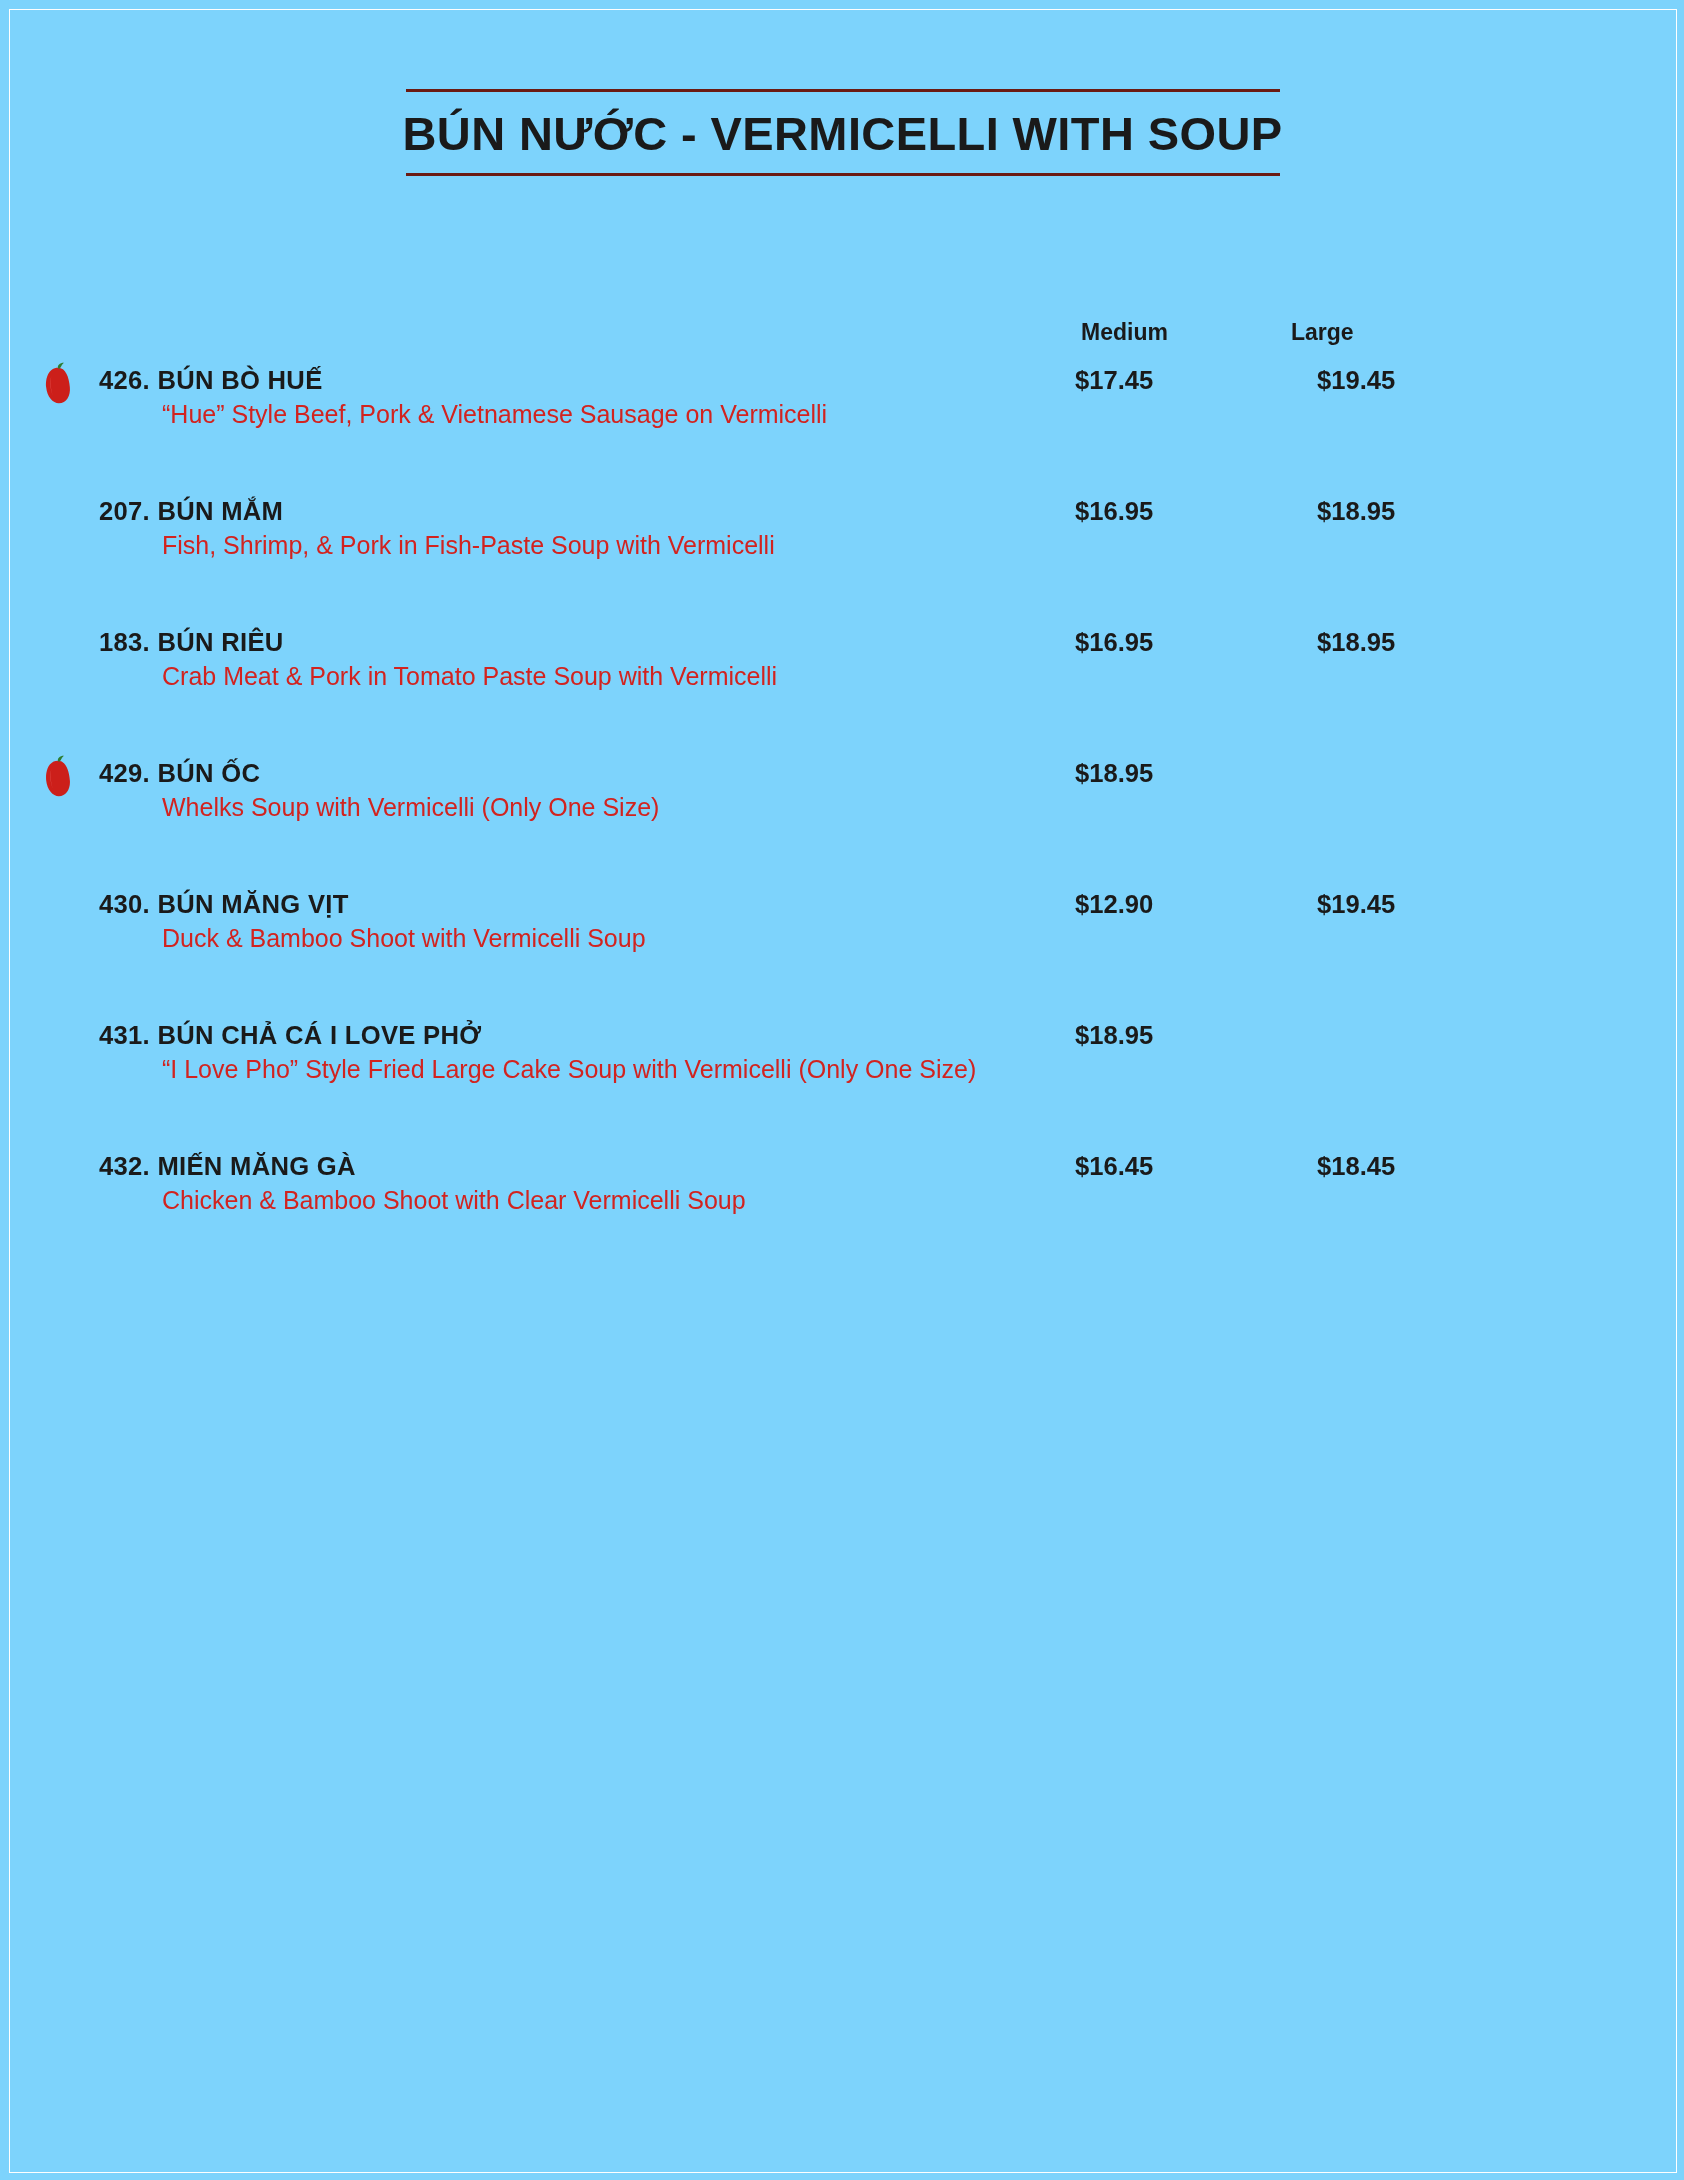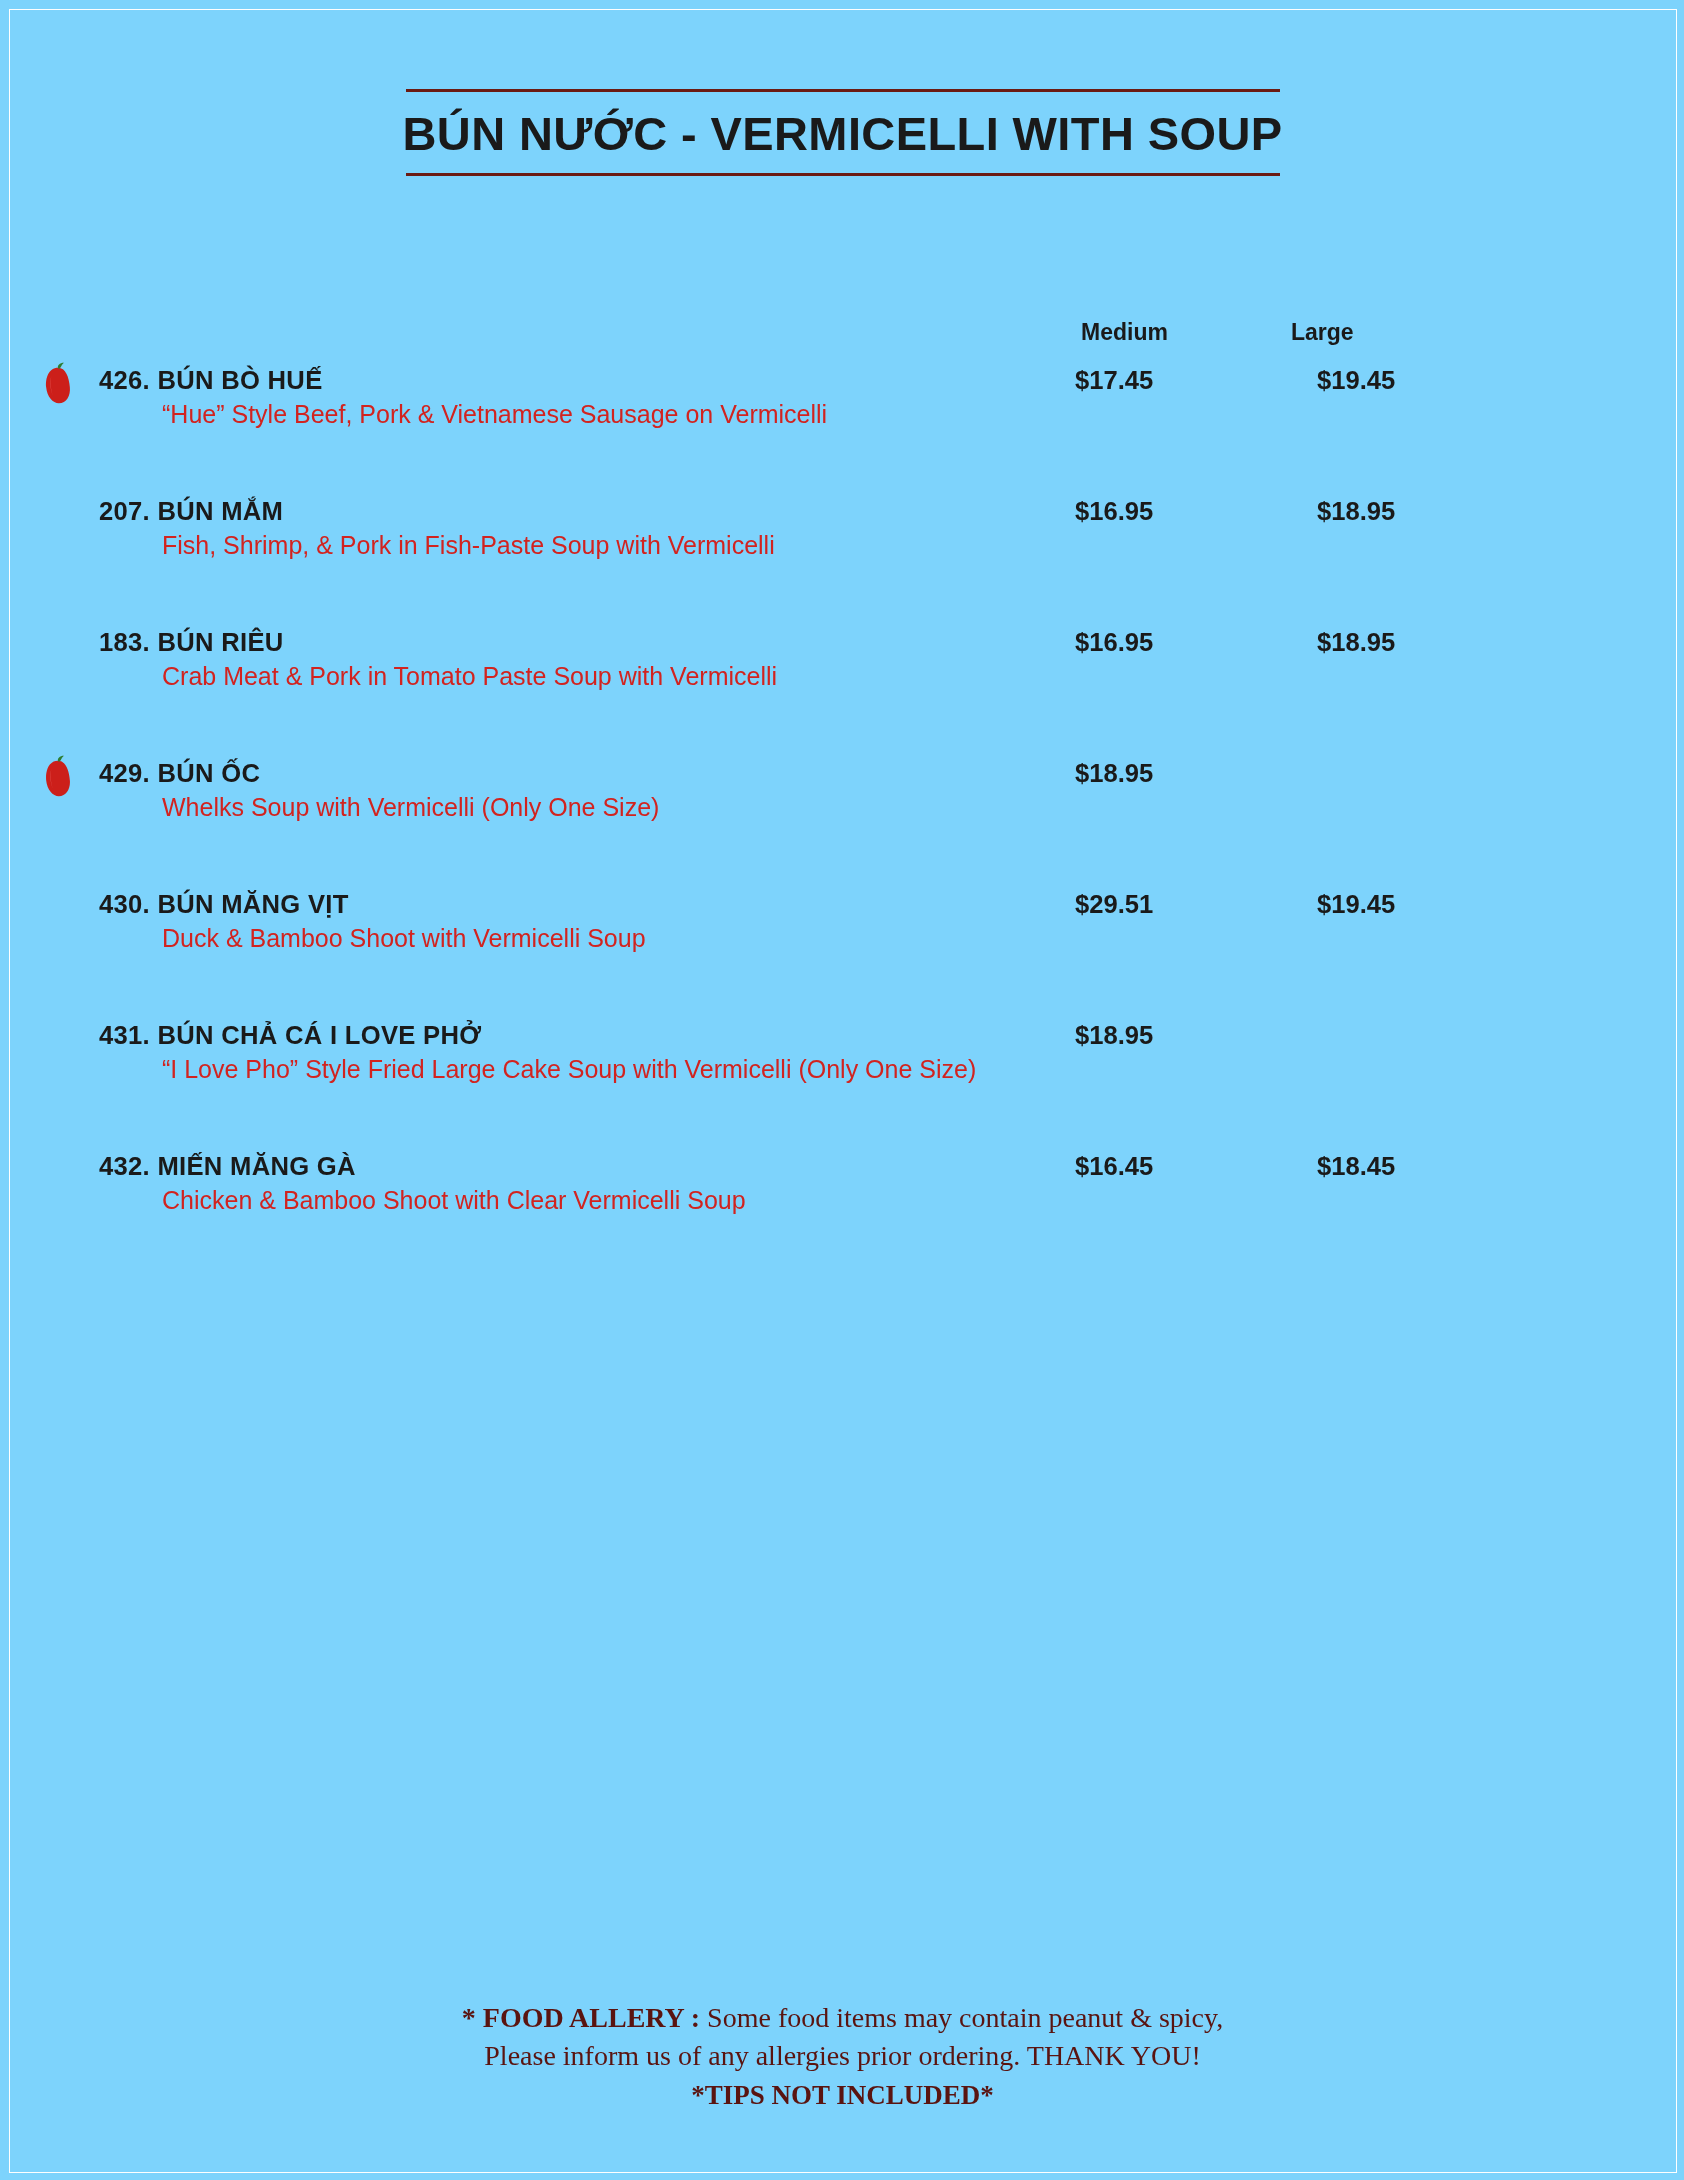--- a/index.html
+++ b/index.html
@@ -203,21 +203,21 @@
               <path d="M12 18 C10 25 11 34 14 41 C11 33 11 24 12 18 Z" fill="#e8635f" opacity="0.8"></path>
             </svg></span>
           <div class="item-name">429. BÚN ỐC</div>
           <div class="price medium">$18.95</div>
         </div>
         <div class="item-desc">Whelks Soup with Vermicelli (Only One Size)</div>
       </div>
       <div class="menu-item">
         <div class="item-row">
           <div class="item-name">430. BÚN MĂNG VỊT</div>
-          <div class="price medium">$29.51</div>
+          <div class="price medium">$12.90</div>
           <div class="price large">$19.45</div>
         </div>
         <div class="item-desc">Duck &amp; Bamboo Shoot with Vermicelli Soup</div>
       </div>
       <div class="menu-item">
         <div class="item-row">
           <div class="item-name">431. BÚN CHẢ CÁ I LOVE PHỞ</div>
           <div class="price medium">$18.95</div>
         </div>
         <div class="item-desc">“I Love Pho” Style Fried Large Cake Soup with Vermicelli (Only One Size)</div>
@@ -225,21 +225,14 @@
       <div class="menu-item">
         <div class="item-row">
           <div class="item-name">432. MIẾN MĂNG GÀ</div>
           <div class="price medium">$16.45</div>
           <div class="price large">$18.45</div>
         </div>
         <div class="item-desc">Chicken &amp; Bamboo Shoot with Clear Vermicelli Soup</div>
       </div>
     </div>
 
-  <div class="footer">
-    <div class="footer-line1">
-      <span class="bold">* FOOD ALLERY :</span><span> Some food items may contain peanut &amp; spicy,</span>
-    </div>
-    <div class="footer-line2">Please inform us of any allergies prior ordering. THANK YOU!</div>
-    <div class="footer-line3">*TIPS NOT INCLUDED*</div>
-  </div>
 </div>
 
 
 </body></html>

